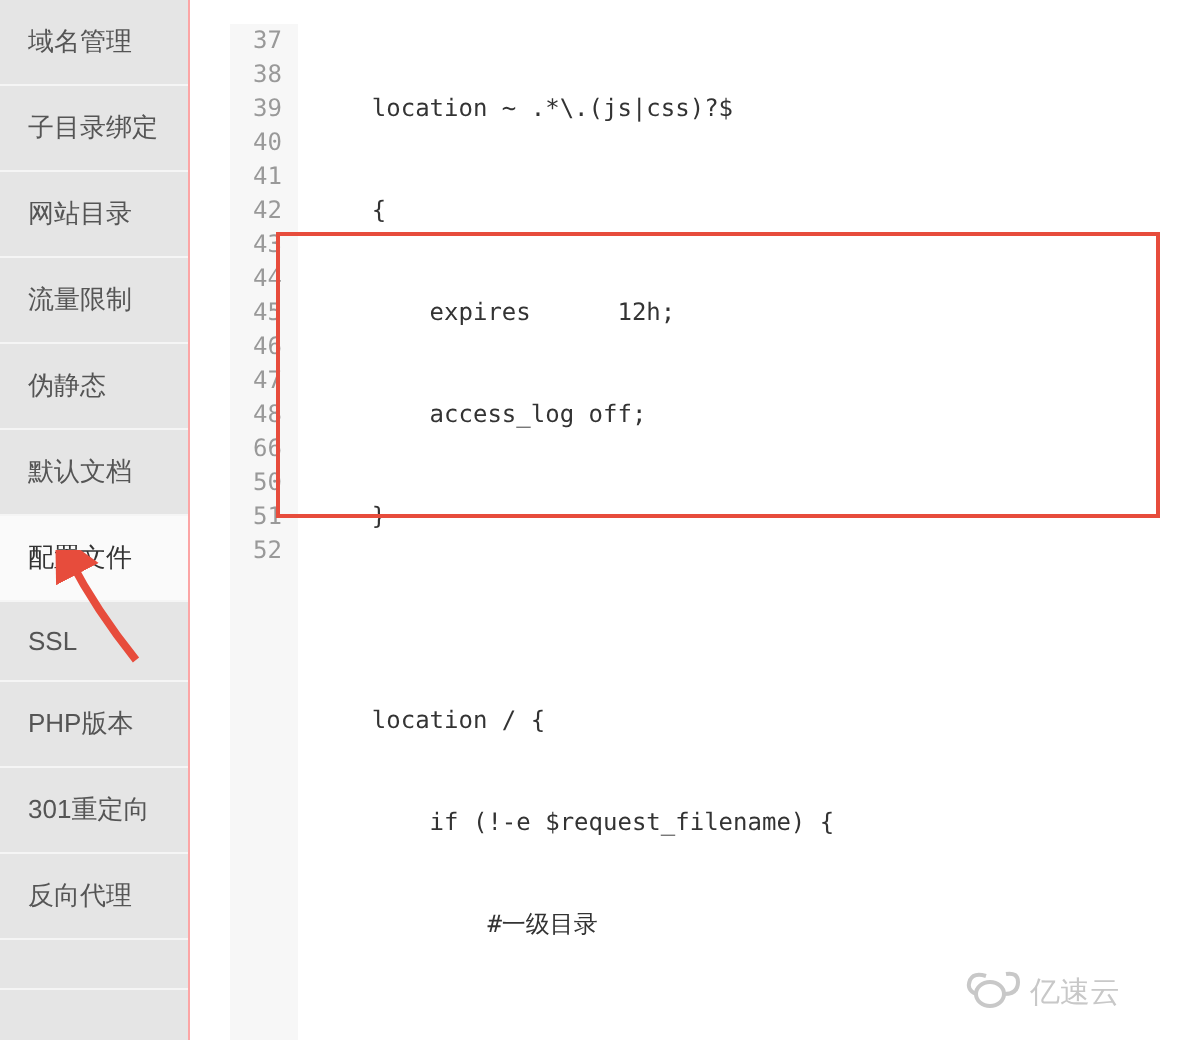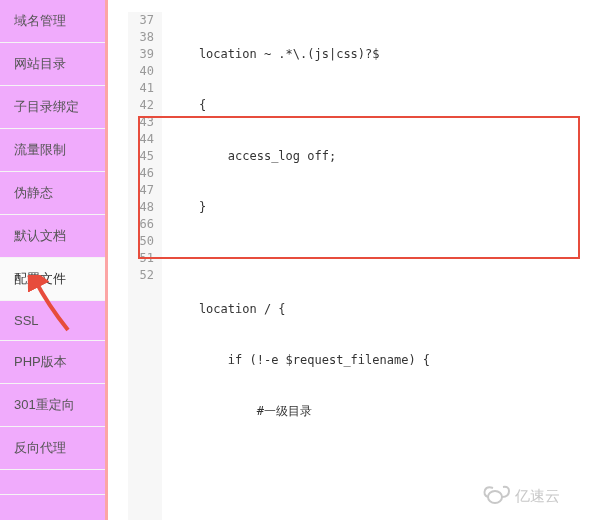--- a/index.html
+++ b/index.html
@@ -1,39 +1,39 @@
 <!DOCTYPE html>
 <html><head>
   <meta charset="utf-8">
   <style>
     * { box-sizing: border-box; margin: 0; padding: 0; }
     body { font-family: "Microsoft YaHei", sans-serif; font-size: 13px; color: #333; background: #fff; width: 591px; height: 520px; overflow: hidden; position: relative; }
     .container { display: flex; width: 100%; height: 100%; }
-    .sidebar { width: 108px; border-right: 3px solid #fca5a5; background: #f0abfc; }
+    .sidebar { width: 95px; border-right: 1px solid #fca5a5; background: #e5e5e5; }
     .sidebar-item { padding: 12px 14px; font-size: 13px; color: #555; cursor: pointer; border-bottom: 1px solid #f5f5f5; }
     .sidebar-item.active { color: #333; background: #fafafa; }
     .main { flex: 1; padding: 12px 0 0 20px; position: relative; }
     .editor-wrap { position: relative; width: 460px; }
     .code-editor { display: flex; font-family: Consolas, Monaco, monospace; font-size: 12px; line-height: 17px; color: #333; border-bottom: 1px solid #ddd; position: relative; }
     .gutter { width: 34px; background: #f7f7f7; text-align: right; padding-right: 8px; color: #999; user-select: none; }
     .gutter .ln { height: 17px; }
     .code { flex: 1; padding-left: 8px; white-space: pre; overflow: hidden; }
     .code .line { height: 17px; }
     .highlight-box { position: absolute; border: 2px solid #e74c3c; left: 138px; top: 116px; width: 442px; height: 143px; pointer-events: none; z-index: 5; }
     .arrow-svg { position: absolute; left: 23px; top: 275px; z-index: 10; pointer-events: none; }
     .watermark { position: absolute; right: 10px; bottom: 8px; z-index: 20; }
   </style>
 </head>
 <body>
 
 <div class="container">
   <div class="sidebar">
     <div class="sidebar-item"><span>域名管理</span></div>
+    <div class="sidebar-item"><span>子目录绑定</span></div>
     <div class="sidebar-item"><span>网站目录</span></div>
-    <div class="sidebar-item"><span>子目录绑定</span></div>
     <div class="sidebar-item"><span>流量限制</span></div>
     <div class="sidebar-item"><span>伪静态</span></div>
     <div class="sidebar-item"><span>默认文档</span></div>
     <div class="sidebar-item active"><span>配置文件</span></div>
     <div class="sidebar-item"><span>SSL</span></div>
     <div class="sidebar-item"><span>PHP版本</span></div>
     <div class="sidebar-item"><span>301重定向</span></div>
     <div class="sidebar-item"><span>反向代理</span></div>
     <div class="sidebar-item"></div>
   </div>
@@ -55,20 +55,21 @@
           <div class="ln">47</div>
           <div class="ln">48</div>
           <div class="ln">66</div>
           <div class="ln">50</div>
           <div class="ln">51</div>
           <div class="ln">52</div>
         </div>
         <div class="code">
           <div class="line">    location ~ .*\.(js|css)?$</div>
           <div class="line">    {</div>
+          <div class="line">        expires      12h;</div>
           <div class="line">        access_log off;</div>
           <div class="line">    }</div>
           <div class="line"></div>
           <div class="line">    location / {</div>
           <div class="line">        if (!-e $request_filename) {</div>
           <div class="line">            #一级目录</div>
           
           
           
           

